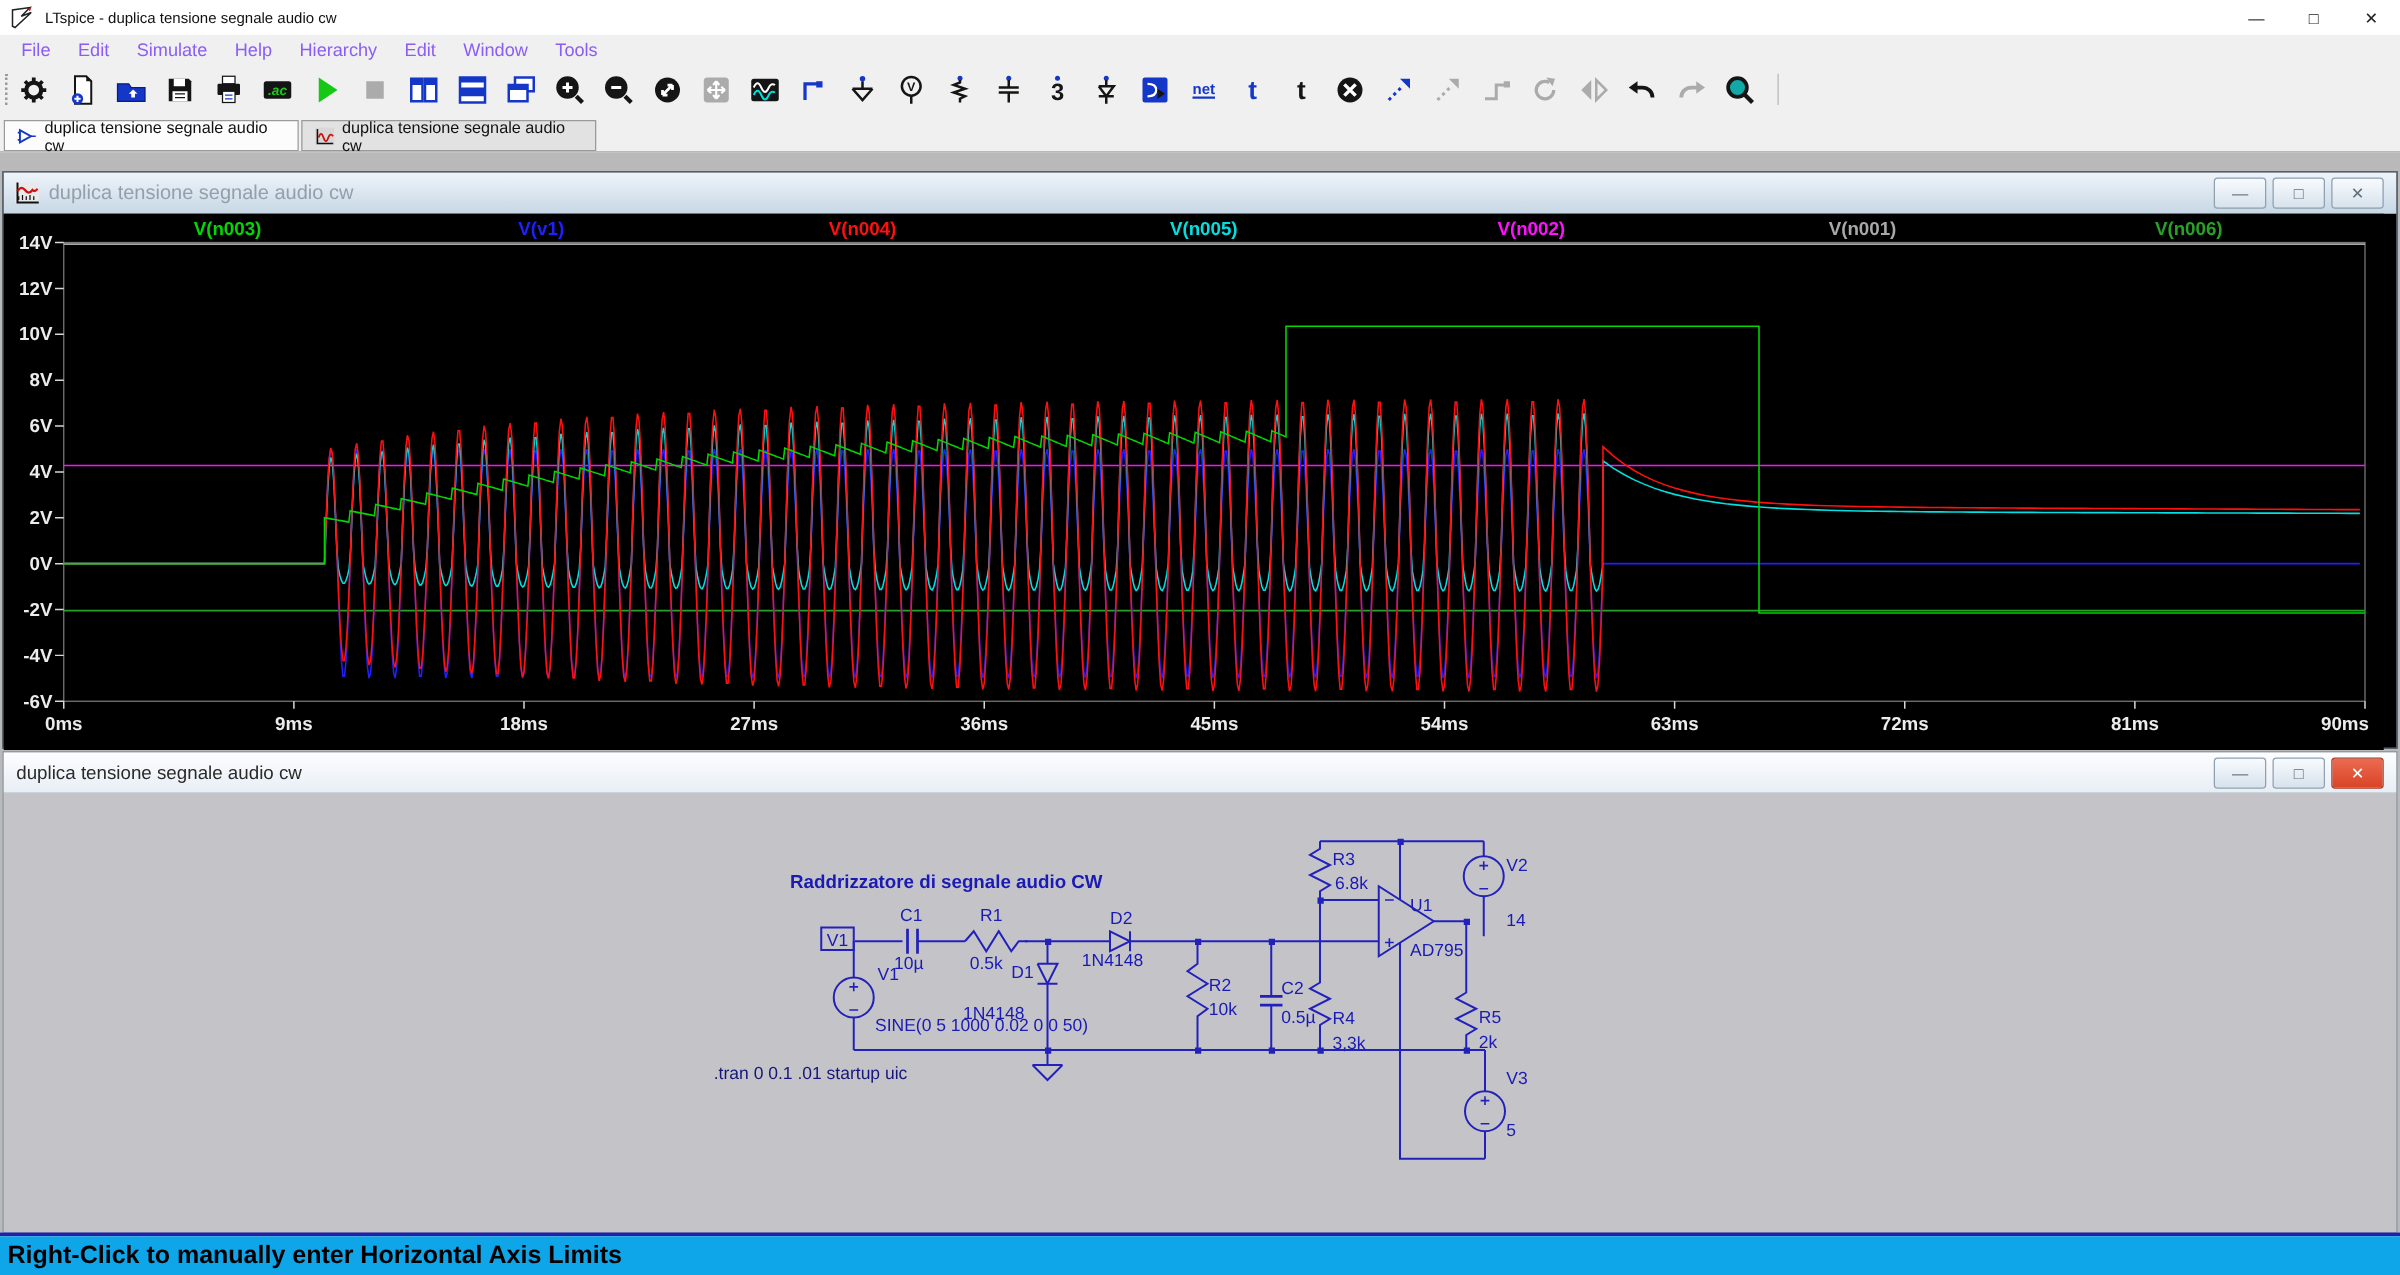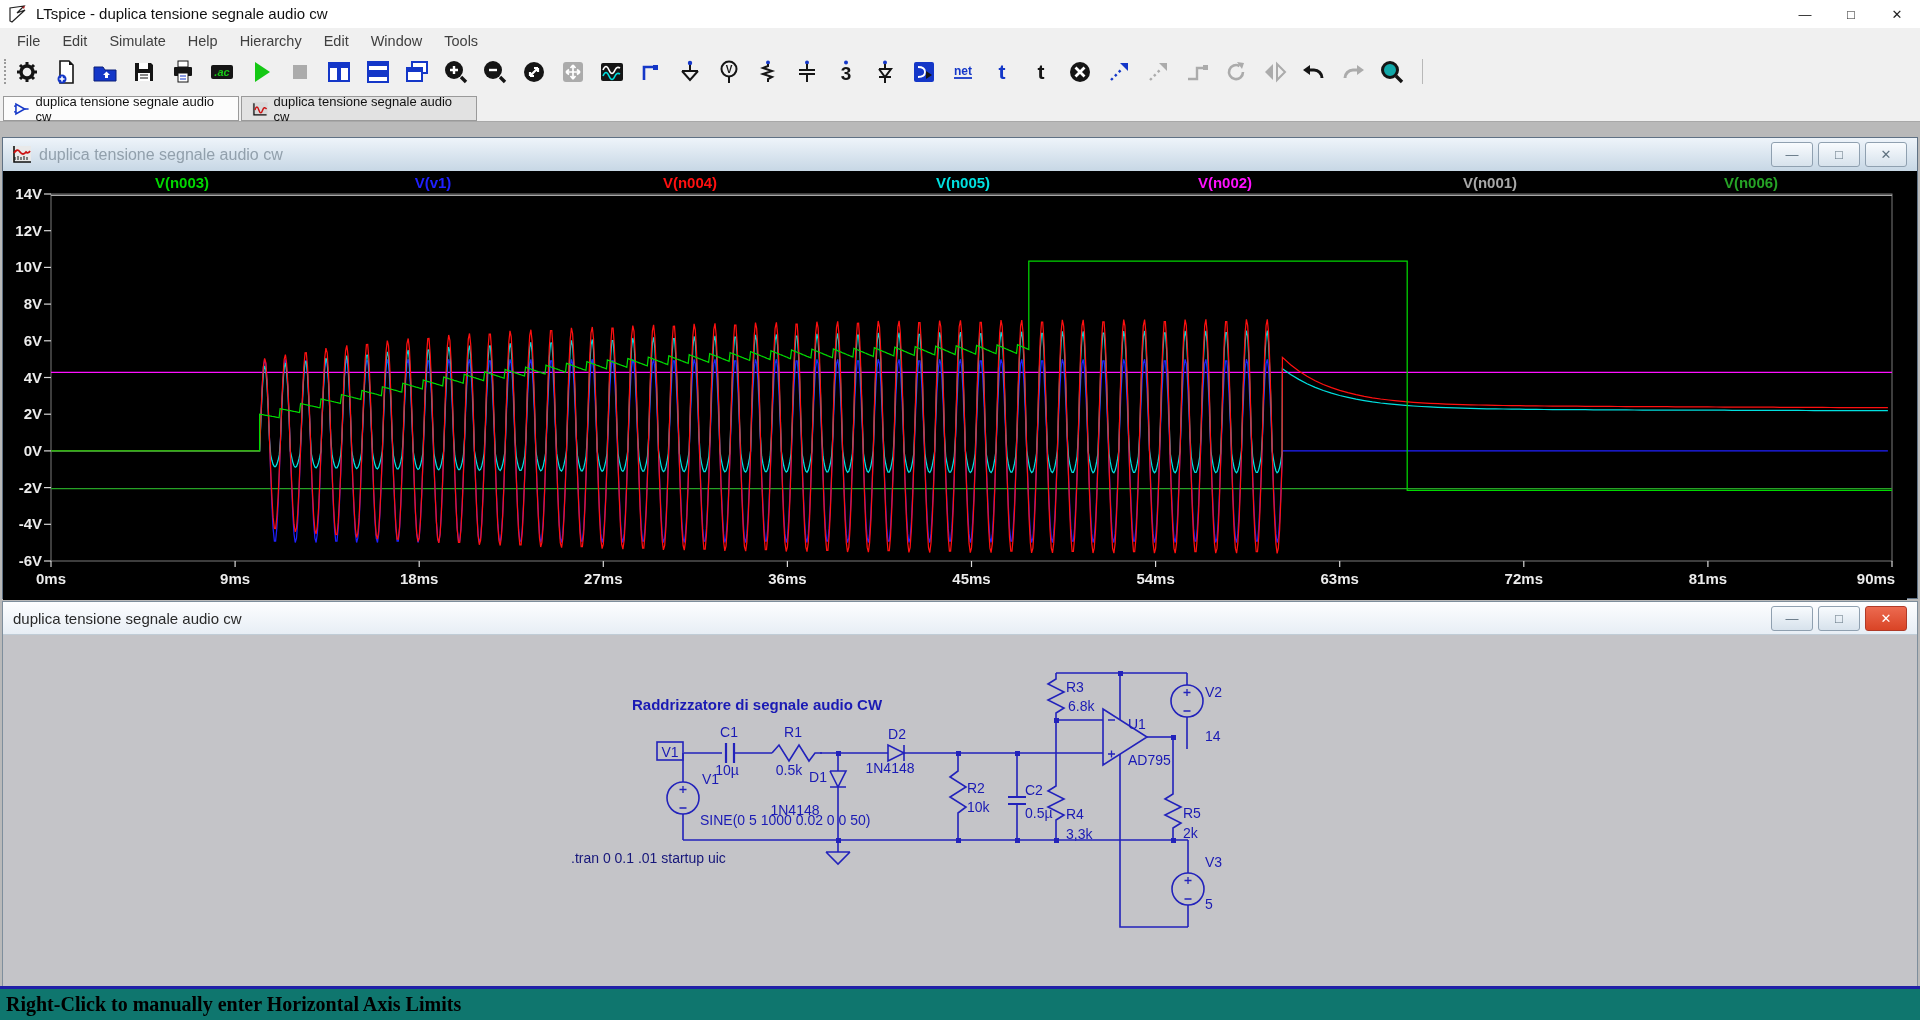--- a/index.html
+++ b/index.html
@@ -1,26 +1,26 @@
 <!DOCTYPE html>
 <html><head>
 <meta charset="utf-8">
 <style>
   html,body{margin:0;padding:0;}
   body{width:1920px;height:1020px;position:relative;background:#F0F0F0;
        font-family:"Liberation Sans",sans-serif;overflow:hidden;}
   .abs{position:absolute;}
   
   #titlebar{top:0;left:0;width:1920px;height:28px;background:#FFFFFF;border-bottom:1px solid #E4E4E4;}
-  #titlebar .title{position:absolute;left:36px;top:0;line-height:28px;font-size:15px;color:#111;}
+  #titlebar .title{position:absolute;left:36px;top:0;line-height:28px;font-size:12px;color:#111;}
   #app-logo{position:absolute;left:8px;top:4px;}
   .winctl{position:absolute;top:0;width:46px;height:28px;display:flex;align-items:center;justify-content:center;color:#222;font-size:13px;}
   
   #menubar{top:28px;left:0;width:1920px;height:27px;background:#F0F0F0;display:flex;align-items:center;padding-left:6px;box-sizing:border-box;}
-  .menuitem{padding:6px 11px;font-size:14.5px;color:#404040;line-height:27px;}
+  .menuitem{padding:6px 11px;font-size:14.5px;color:#8b5cf6;line-height:27px;}
   
   #toolbar{top:55px;left:0;width:1920px;height:33px;background:#F0F0F0;border-bottom:1px solid #DADADA;}
   #toolbar .grip{position:absolute;left:4px;top:4px;height:25px;border-left:2px dotted #9A9A9A;}
   .tbicon{position:absolute;top:2px;width:30px;height:30px;display:flex;align-items:center;justify-content:center;}
   .tbsep{position:absolute;top:4px;height:25px;border-left:1px solid #B8B8B8;}
   
   #tabbar{top:88px;left:0;width:1920px;height:34px;background:#F0F0F0;border-bottom:1px solid #A8A8A8;box-sizing:border-box;}
   .tab{position:absolute;top:8px;height:25px;border:1px solid #9A9A9A;display:flex;align-items:center;gap:6px;padding:0 10px;box-sizing:border-box;font-size:13px;color:#111;}
   .tab.active{background:#FCFCFC;}
   .tab.inactive{background:#E2E2E2;}
@@ -34,21 +34,21 @@
   .btnrow{position:absolute;right:10px;top:4px;display:flex;}
   #waveplot-wrap{left:0;top:33px;width:1904px;height:429px;background:#000;}
   
   #schemwin{left:2px;top:479px;width:1916px;height:385px;border:1px solid #7E8E9C;box-sizing:border-box;background:#C4C4C8;}
   #schemtitle{left:0;top:0;width:100%;height:33px;background:linear-gradient(#FDFEFF,#E7EEF5);display:flex;align-items:center;border-bottom:1px solid #C0CCD6;box-sizing:border-box;}
   #schemtitle .wt{font-size:15px;color:#2A2A2A;margin-left:10px;}
   .closebtn-red{width:40px;height:23px;border:1px solid #B03A28;border-radius:3px;background:linear-gradient(#EC6A50,#D94426);display:flex;align-items:center;justify-content:center;color:#fff;font-size:13px;margin-left:5px;}
   #schembody{left:0;top:33px;width:1914px;height:351px;background:#C4C4C8;}
   
   #blueline{top:986px;left:0;width:1920px;height:3px;background:#2020A8;}
-  #statusbar{top:989px;left:0;width:1920px;height:31px;background:#0f766e;font-family:Liberation Serif, serif;}
+  #statusbar{top:989px;left:0;width:1920px;height:31px;background:#0ea5e9;}
   #statusbar span{position:absolute;left:6px;top:0;line-height:30px;font-size:20px;font-weight:600;color:#000;}
   svg text{font-family:"Liberation Sans",sans-serif;}
 </style>
 </head>
 <body>
 
 <div id="titlebar" class="abs">
   <svg id="app-logo" width="20" height="20" viewBox="0 0 20 20">
     <path d="M2 17 L2 4 L16 2 L9 9 L17 6 L4 18 Z" fill="#fff" stroke="#222" stroke-width="1.2"></path>
     <path d="M14 3 L17 2 L16 5 Z" fill="#B02020"></path>

